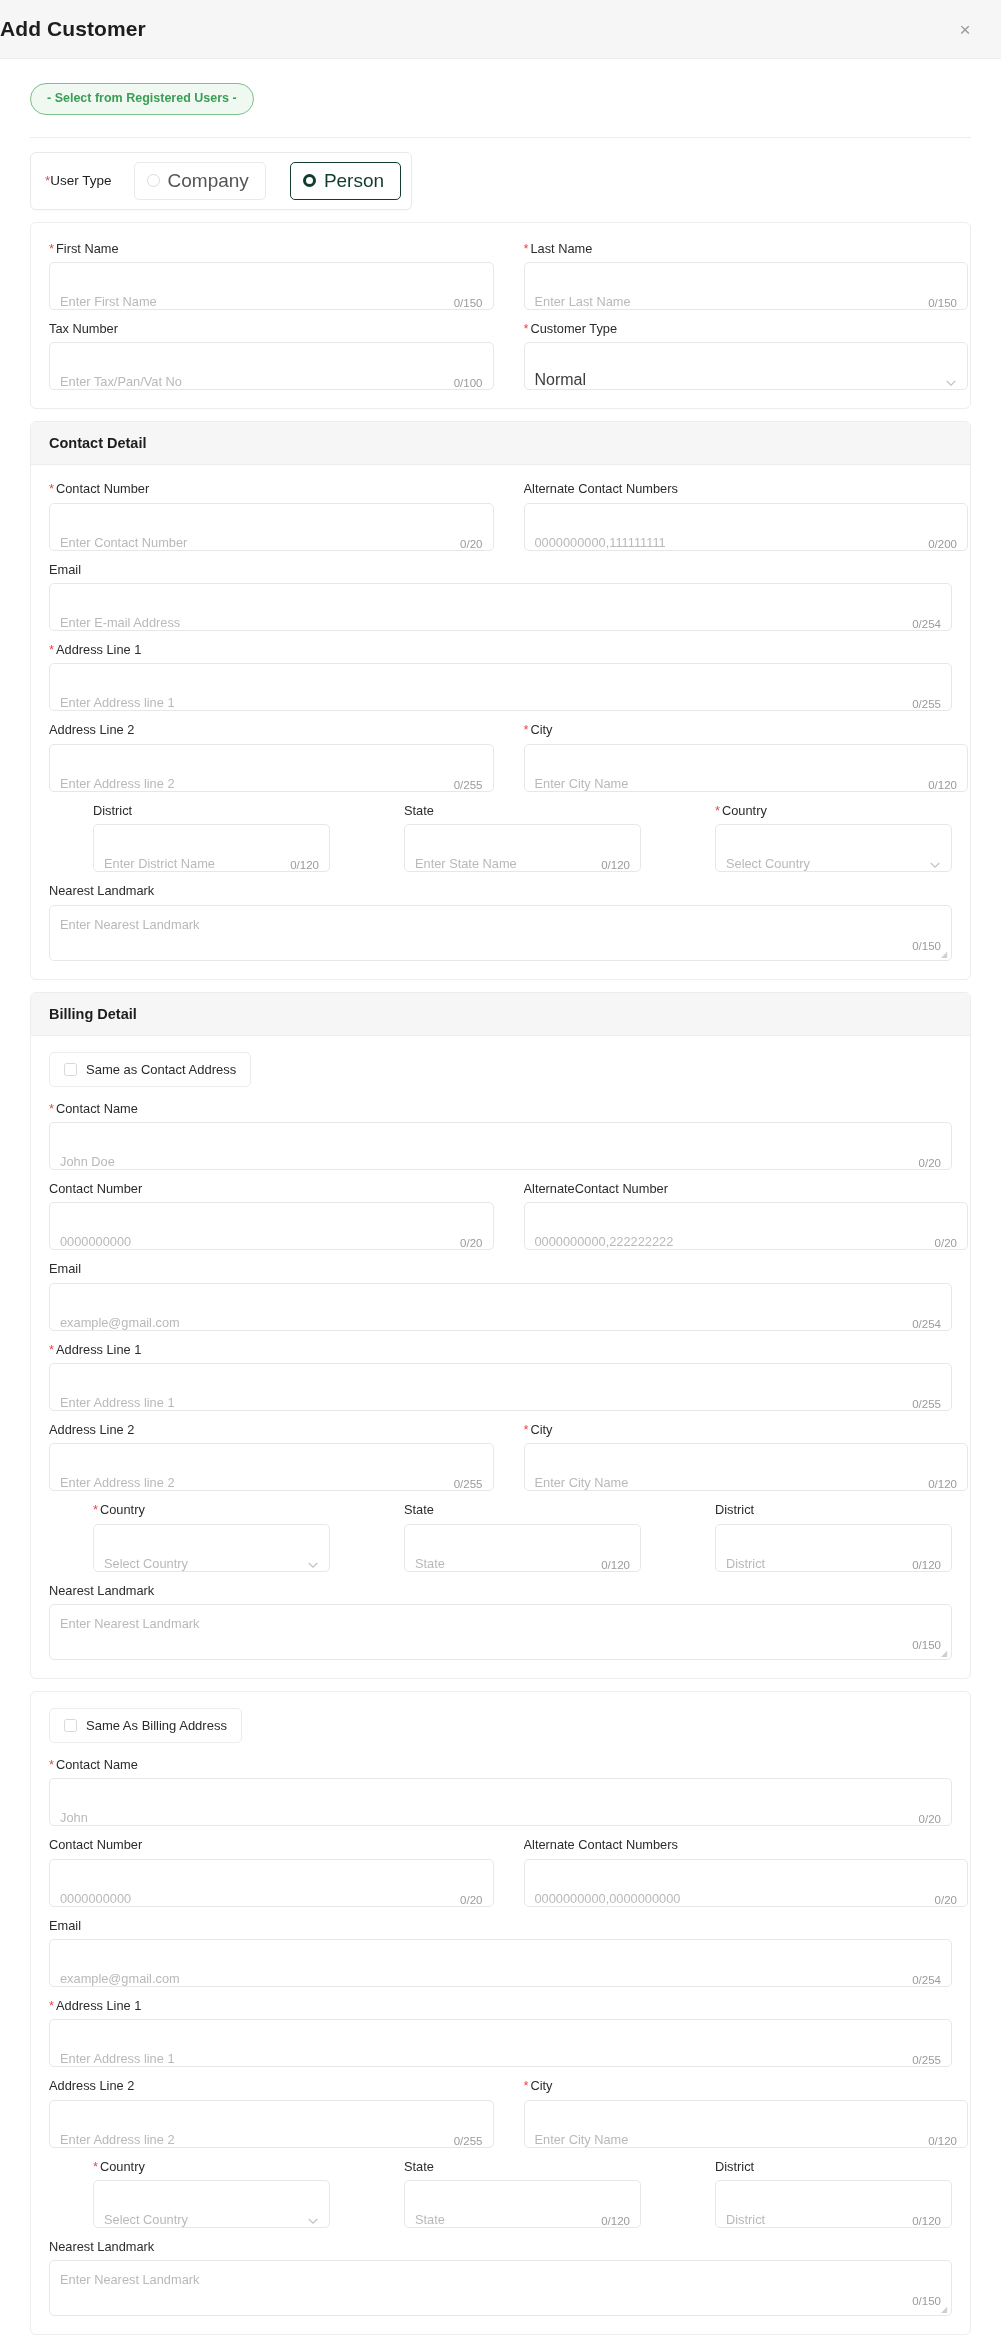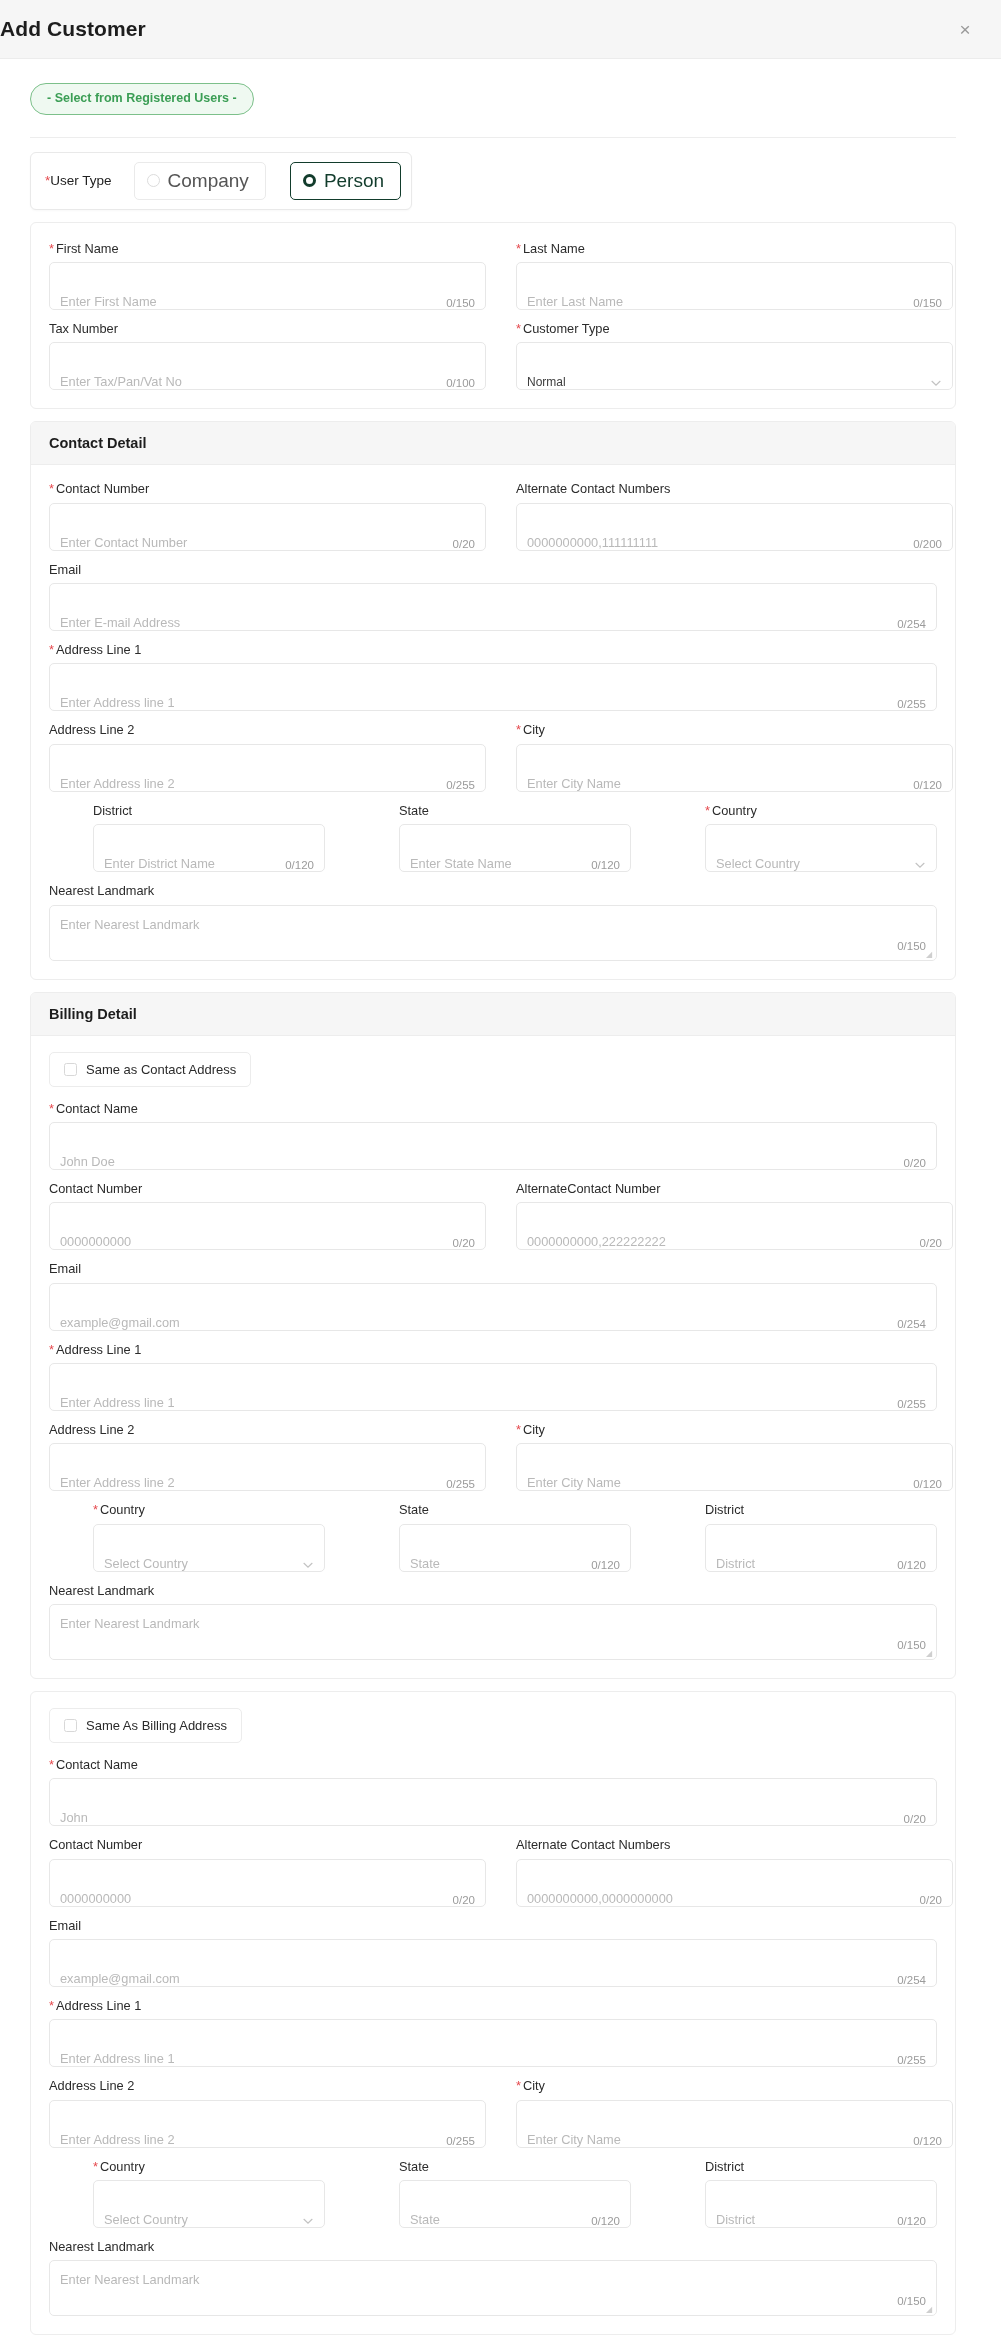--- a/index.html
+++ b/index.html
@@ -50,21 +50,21 @@
     font-size: 19px;
     color: #9a9a9a;
     cursor: pointer;
     line-height: 1;
     font-weight: 300;
   }
 
   
   .modal-body {
     flex: 1 1 auto;
-    padding: 0 15px 0 0;
+    padding: 0 0 0 0;
     background: #fff;
   }
 
   .select-users-wrap {
     padding: 24px 30px 0 30px;
   }
   .pill-btn {
     display: inline-block;
     border: 1px solid #7cc08a;
     background: #eff9f1;
@@ -188,21 +188,21 @@
   }
   .f-input .ph {
     font-size: 12.8px;
     color: #b9b9b9;
     flex: 1 1 auto;
     overflow: hidden;
     white-space: nowrap;
     text-overflow: ellipsis;
   }
   .f-input .val {
-    font-size: 12px;
+    font-size: 16px;
     color: #3d3d3d;
     flex: 1 1 auto;
   }
   .counter {
     font-size: 11.5px;
     color: #9b9b9b;
     flex: 0 0 auto;
     padding-left: 8px;
   }
   .chev {

